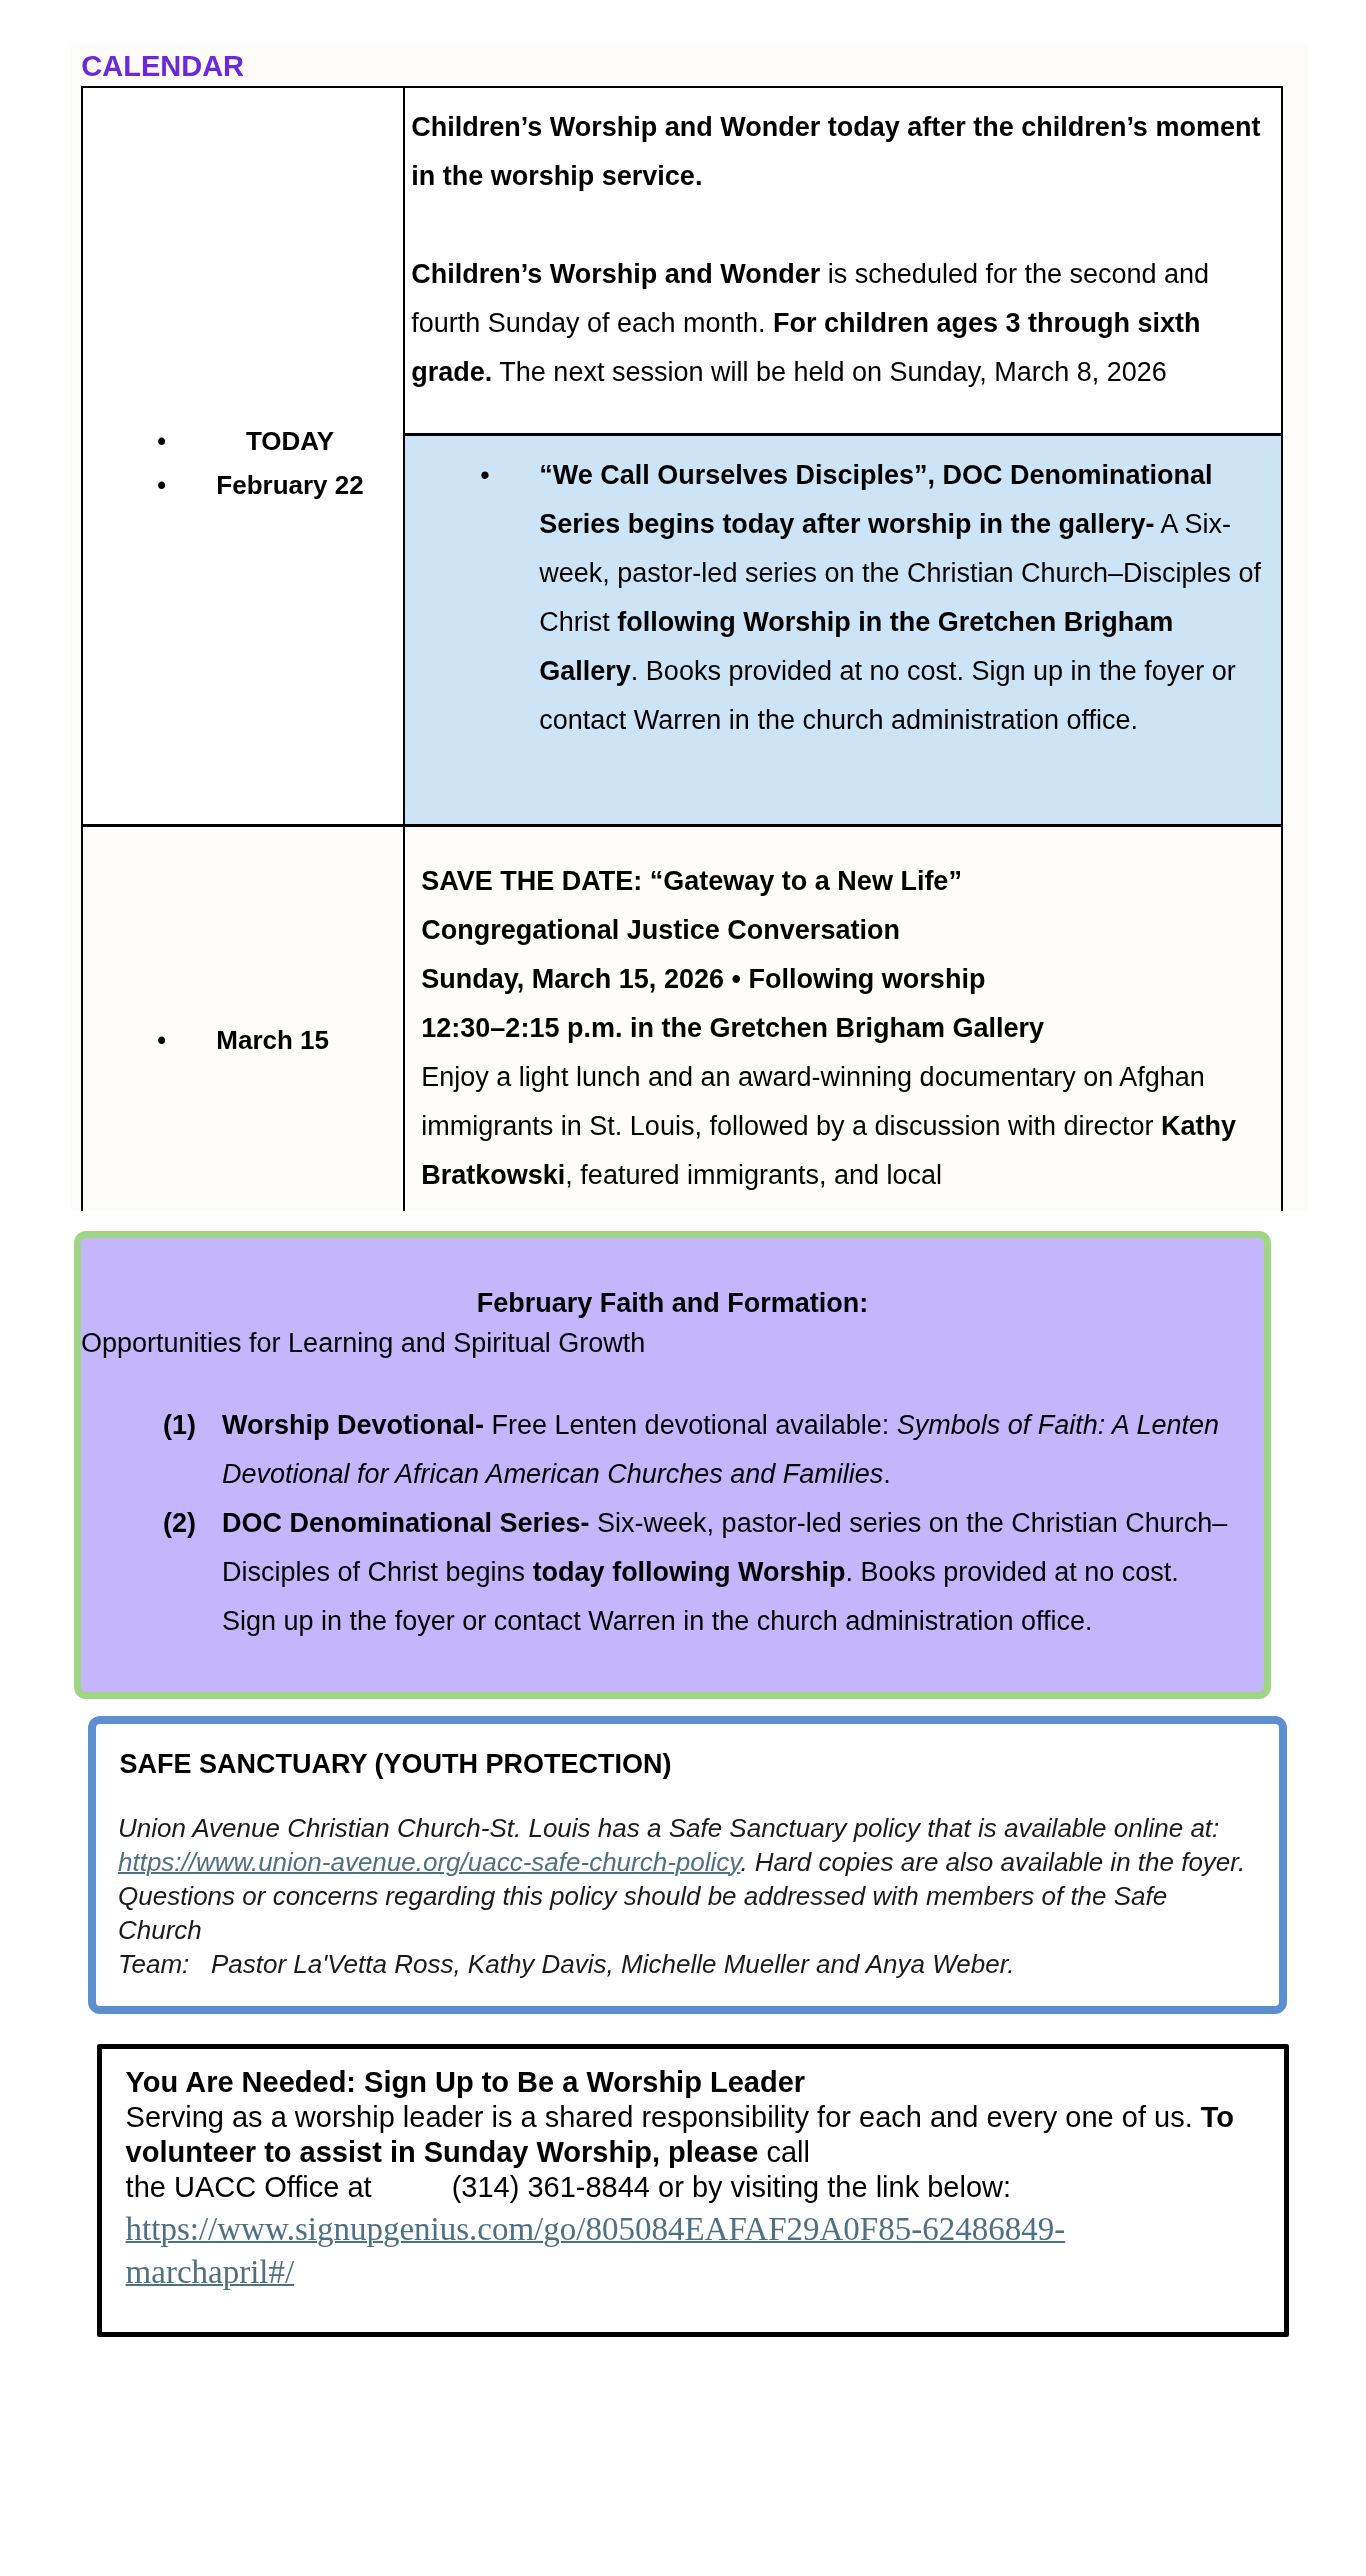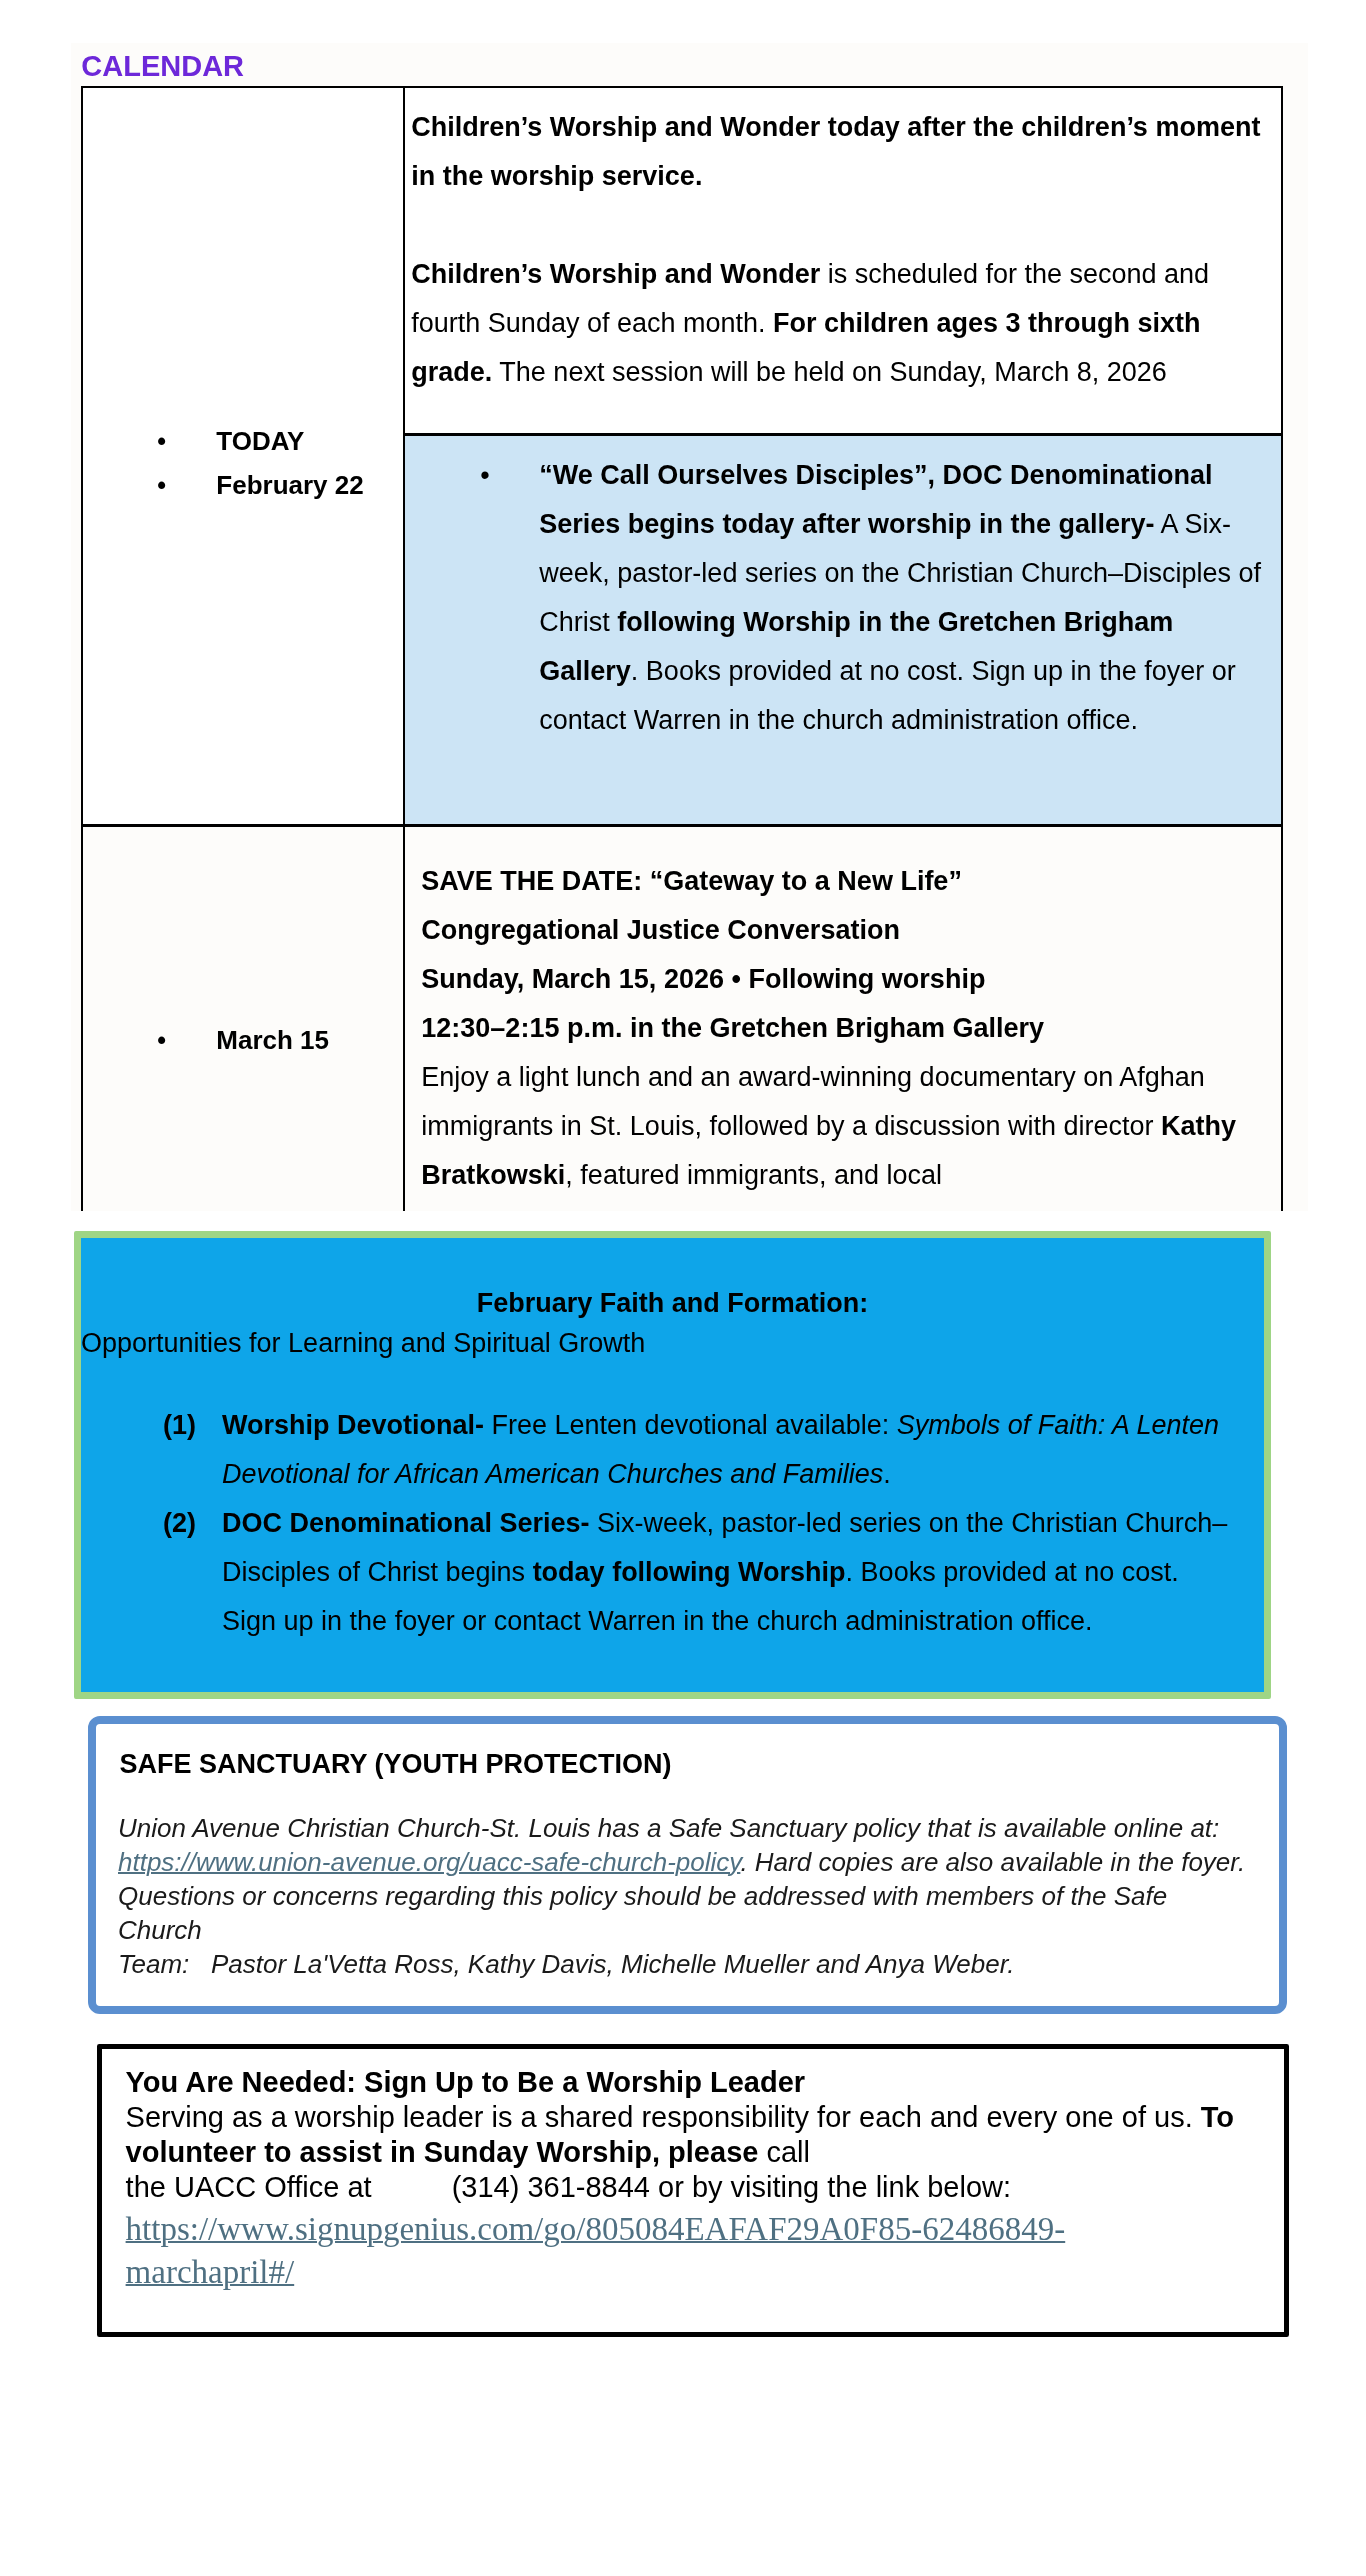--- a/index.html
+++ b/index.html
@@ -15,21 +15,21 @@
     letter-spacing: 0px; color: #6d28d9;
   }
   .cal-table {
     position: absolute; left: 10.3px; top: 43px; width: 1202px; height: 1178px;
     border: 2.2px solid #000; border-bottom: none;
   }
   .cal-divider-v {
     position: absolute; left: 320px; top: 0; width: 2.2px; height: 100%; background: #000;
   }
   .row1-left {
-    position: absolute; left: 0; top: 0; width: 320px; height: 736px; background: #fff;
+    position: absolute; left: 0; top: 0; width: 320px; height: 736px; background: #fff; text-align: center;
   }
   .row-sep {
     position: absolute; left: 0; width: 100%; height: 2.9px; background: #000;
   }
   .cell-white {
     position: absolute; left: 312px; top: 0; right: 0; height: 345px; background: #fff;
     padding: 14.7px 16px 0 16px;
   }
   .cell-blue {
     position: absolute; left: 322px; top: 348px; right: 0; height: 389px; background: #cce4f5;
@@ -45,21 +45,21 @@
 
   .date-list { position: absolute; left: 74px; list-style: none; }
   .date-list li { position: relative; font-size: 26px; font-weight: bold; line-height: 44px; padding-left: 59px; }
   .date-list li::before { content: "\2022"; position: absolute; left: 0; top: 0; font-size: 25px; }
 
   .bullet-item { position: relative; padding-left: 118px; }
   .bullet-dot { position: absolute; left: 59px; top: 0; font-size: 27px; line-height: 49px; }
 
   .green-box {
     position: absolute; left: 74px; top: 1231px; width: 1197px; height: 468px;
-    border: 7.4px solid #9fd585; border-radius: 2px; background: #0ea5e9;
+    border: 7.4px solid #9fd585; border-radius: 12px; background: #c4b5fd;
   }
   .green-title { position: absolute; left: 0; right: 0; top: 41px; text-align: center; font-size: 27px; font-weight: bold; line-height: 49px; }
   .green-sub { position: absolute; left: 0; right: 0; top: 81px; text-align: left; font-size: 27px; line-height: 49px; }
   .green-list { position: absolute; left: 82px; right: 29.5px; top: 163px; }
   .num-item { position: relative; padding-left: 59px; font-size: 27px; line-height: 49px; }
   .num-label { position: absolute; left: 0; top: 0; font-weight: bold; }
 
   .blue-box {
     position: absolute; left: 88px; top: 1716px; width: 1199px; height: 298px;
     border: 8.8px solid #5b8fd0; border-radius: 12px; background: #fff;

